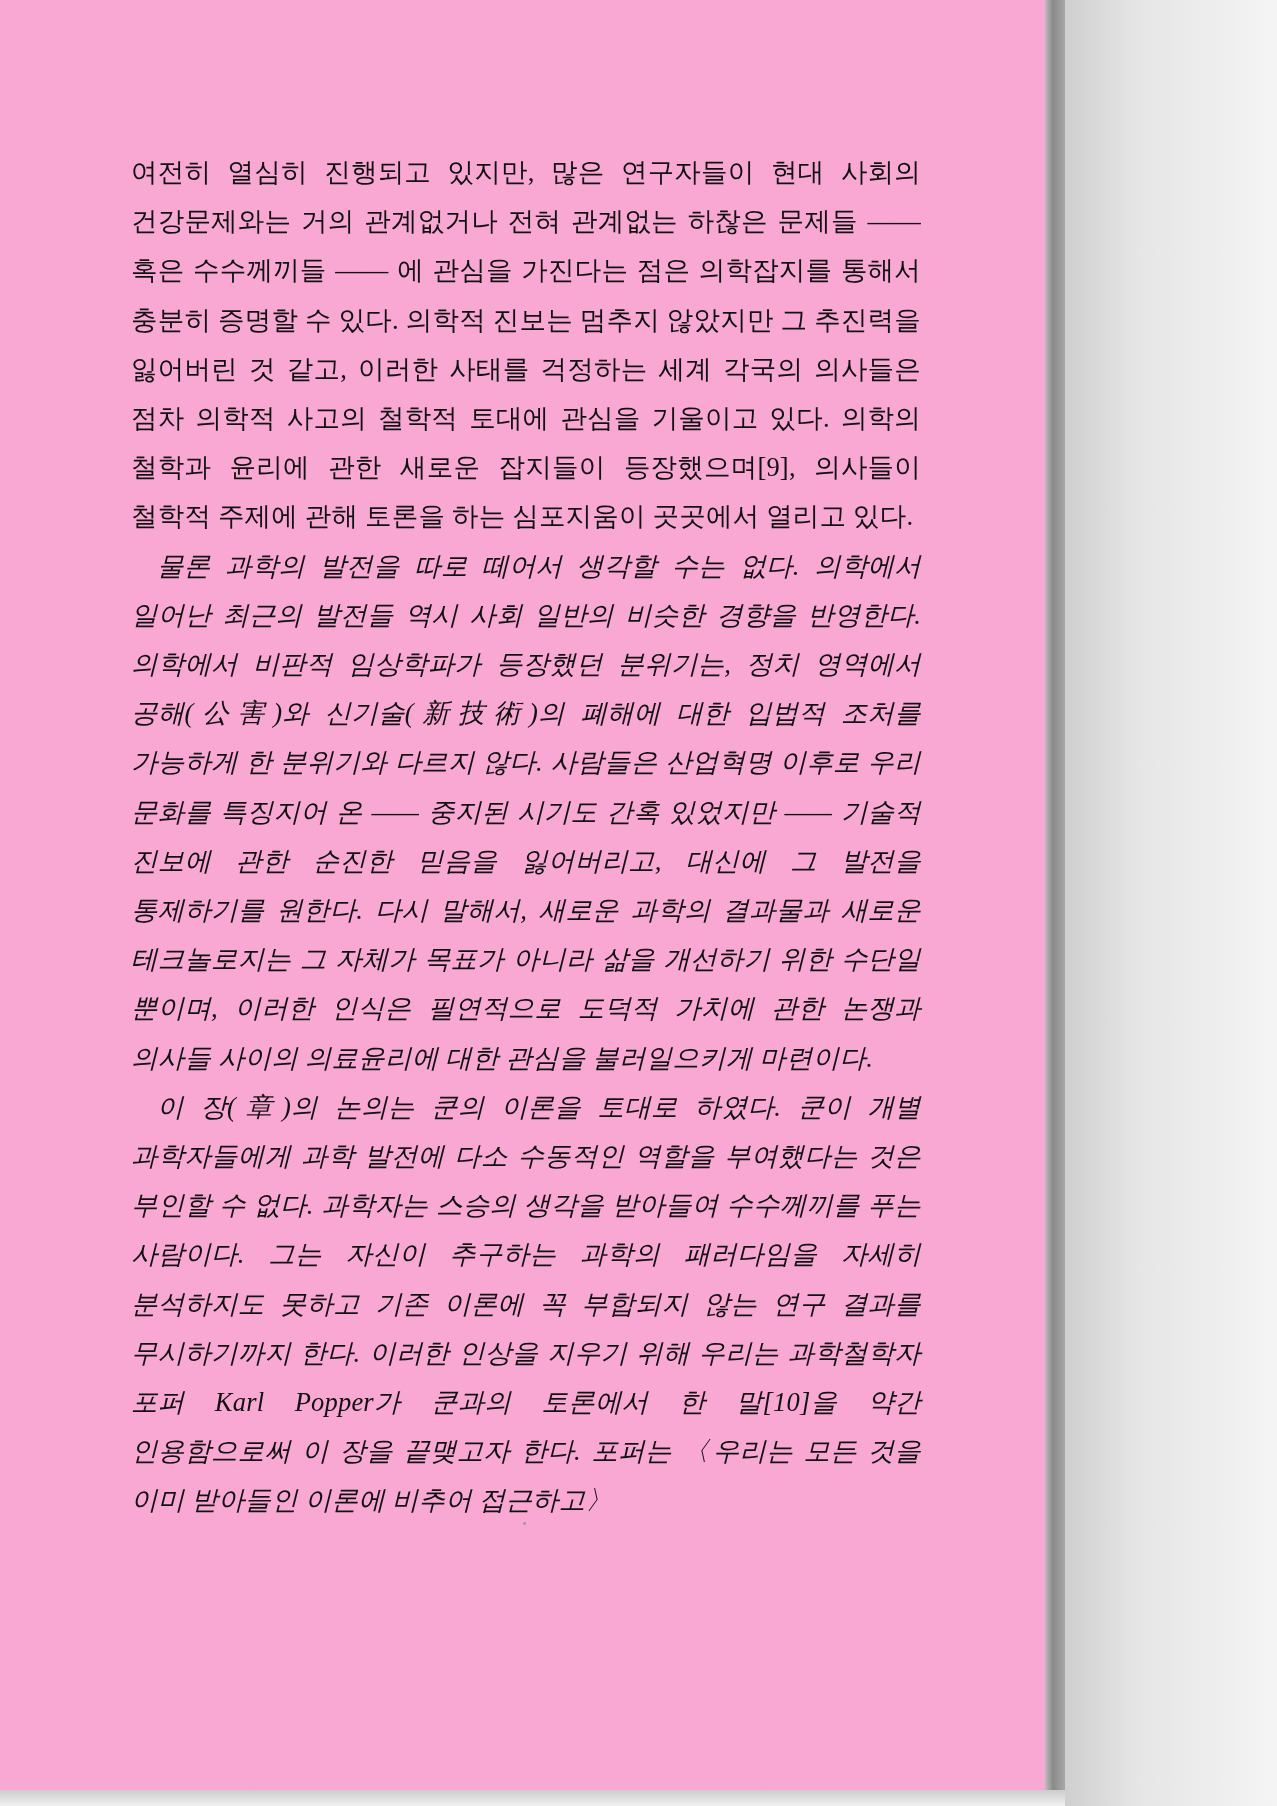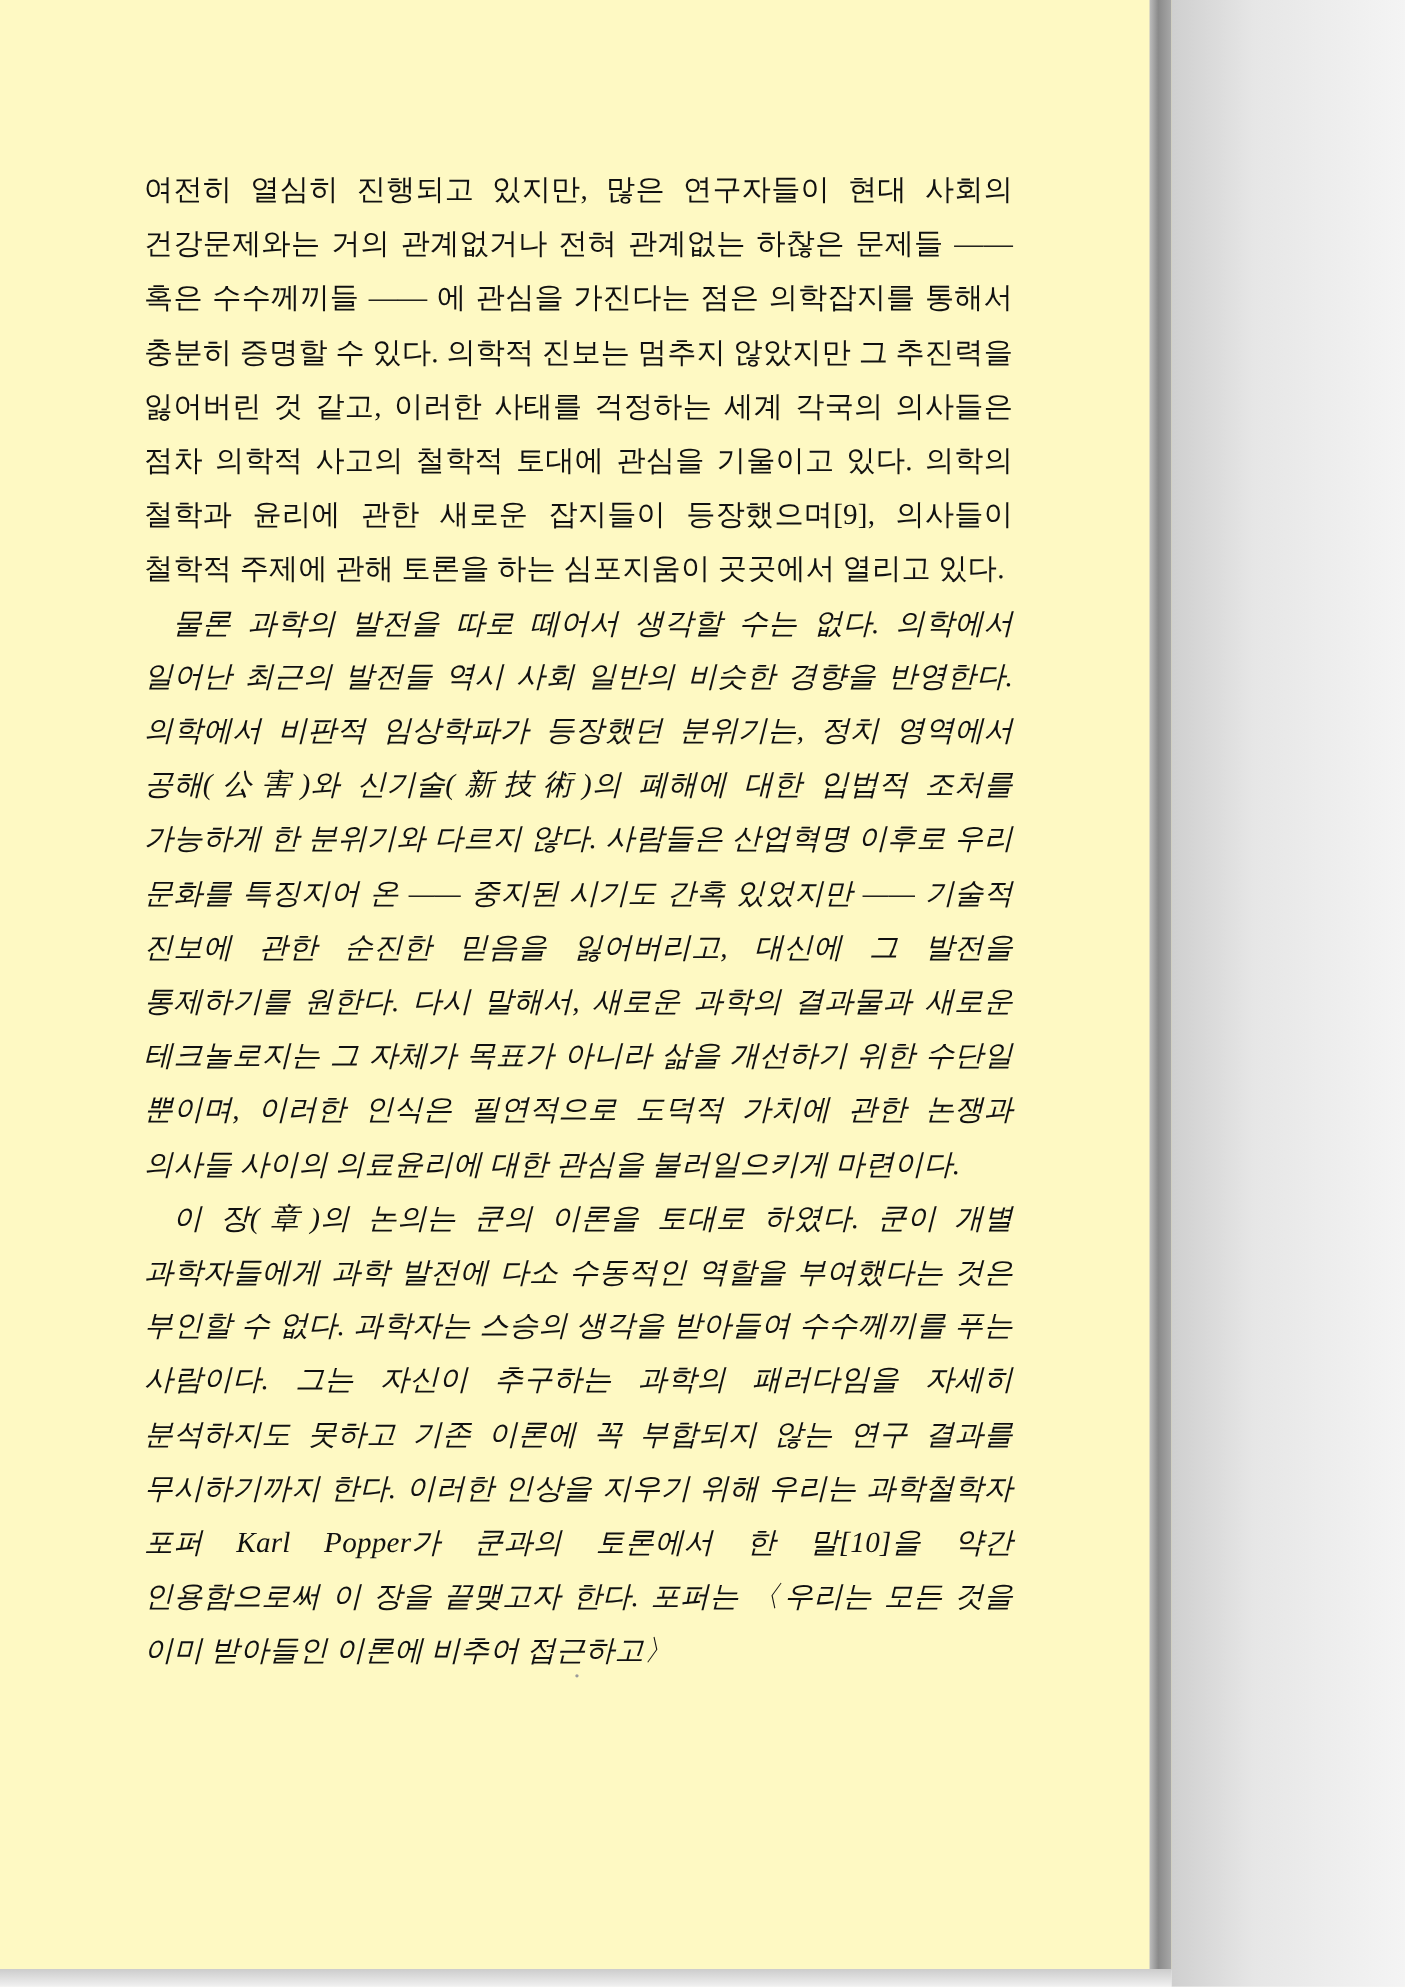--- a/index.html
+++ b/index.html
@@ -19,21 +19,21 @@
     height: 1806px;
     background: #f2f2f2;
   }
   
   .paper {
     position: absolute;
     left: 0;
     top: 0;
     width: 1132px;
     height: 1790px;
-    background: #fef9c3;
+    background: #f9a8d4;
     box-shadow: 0 0 0 1px #d8d8d8;
   }
   
   .gutter {
     position: absolute;
     left: 1045px;
     top: 0;
     width: 20px;
     height: 1790px;
     background: linear-gradient(to right, #bdbdbd 0%, #8a8a8a 40%, #a8a8a8 100%);

